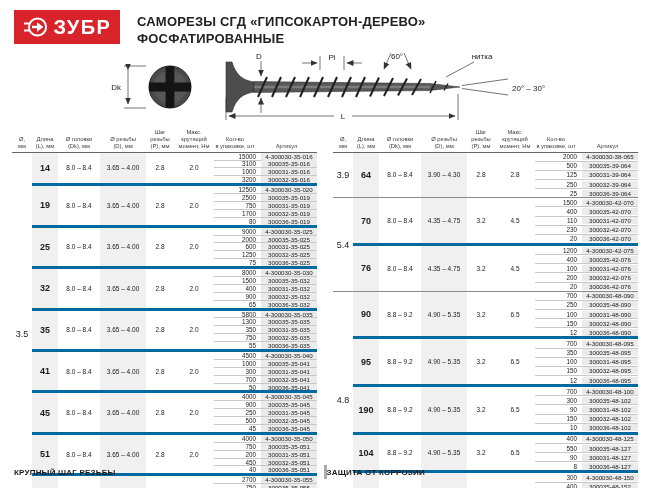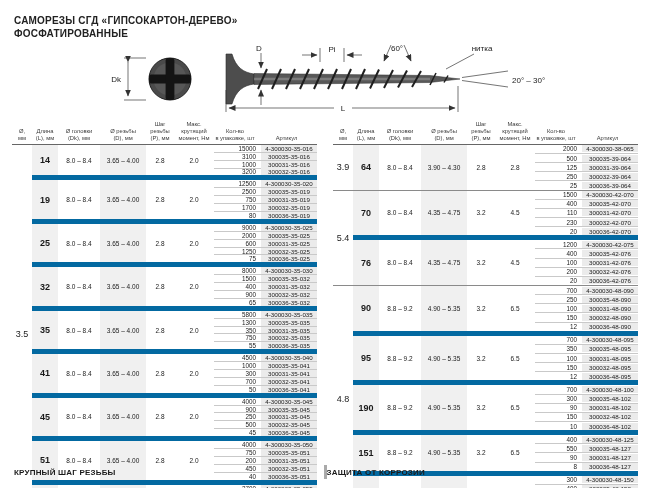--- a/index.html
+++ b/index.html
@@ -6,21 +6,21 @@
   body{
     width:650px;height:488px;position:relative;overflow:hidden;
     background:#ffffff;color:#1a1a1a;
     font-family:"Liberation Sans", sans-serif;
     -webkit-font-smoothing:antialiased;
   }
   
   .page-header{display:flex;align-items:flex-start;padding:10px 0 0 14px}
   .logo{width:106px;height:34px;display:flex;align-items:center;justify-content:center;gap:5px}
   .logo-text{color:#fff;font-weight:bold;font-size:20px;letter-spacing:1.5px;transform:scaleY(1.05)}
-  .title{padding-top:4px;font-weight:bold;font-size:10px;line-height:1.3;letter-spacing:.2px;color:#222}
+  .title{margin-left:17px;padding-top:4px;font-weight:bold;font-size:13px;line-height:1.3;letter-spacing:.2px;color:#222}
   
   .diagram{display:block;margin-top:2px}
   .dim{stroke:#3a3a3a;stroke-width:.7;fill:none}
   .dimtxt{font-size:8px;fill:#222;font-family:"Liberation Sans",sans-serif}
   
   .tables{display:flex;gap:16px;padding:4px 12px 0}
   .tbl{flex:1;border-bottom:1px solid #8a8a8a}
   .thead{display:flex;align-items:flex-end;border-bottom:1px solid #666;padding:1px 0 2px;
          font-size:5.8px;color:#3d3d3d;text-align:center}
   .hc{white-space:pre-line;line-height:1.2}
@@ -29,37 +29,47 @@
   .section + .section{border-top:1px solid #8a8a8a}
   .c{display:flex;align-items:center;justify-content:center;font-size:6.5px}
   .dia{width:20px;font-size:9px;font-weight:normal}
   .len{width:26px;font-size:9px;font-weight:bold;background:#f0f0f0}
   .dk{width:42px}
   .d{width:46px;background:#f0f0f0}
   .p{width:28px}
   .tq{width:40px}
   .sec-groups{flex:1;display:flex;flex-direction:column}
   .group{display:flex}
-  .group + .group{border-top:5px solid #0369a1}
+  .group + .group{border-top:3px solid #0369a1}
   .packs{flex:1;display:flex;flex-direction:column}
   .pack{display:flex;align-items:center}
   .pack + .pack{border-top:1px solid #c9c9c9}
   [data-table="0"] .pack{height:6.9px}
   [data-table="1"] .pack{height:8.15px}
   .qty{width:42px;text-align:right;padding-right:5px;font-size:6.3px}
   .sku{flex:1;text-align:center;background:#ebebeb;font-size:6.2px}
   
   .footer{position:absolute;left:0;right:0;bottom:6px;height:20px;display:flex;align-items:center;padding:0 14px}
   .fitem{flex:1;text-align:left;font-weight:bold;font-size:8px;letter-spacing:.2px;color:#1a1a1a}
   .fdiv{width:1px;height:14px;background:#aaa}
 </style>
 </head>
 <body>
 
 <div class="page-header">
+  <div class="logo" style="background:#d8232a">
+    <svg width="26" height="26" viewBox="0 0 26 26">
+      <line x1="1" y1="9.5" x2="7" y2="9.5" stroke="#fff" stroke-width="2"></line>
+      <line x1="1" y1="16.5" x2="7" y2="16.5" stroke="#fff" stroke-width="2"></line>
+      <circle cx="14.5" cy="13" r="8.6" fill="none" stroke="#fff" stroke-width="2"></circle>
+      <line x1="9" y1="13" x2="15" y2="13" stroke="#fff" stroke-width="2.4"></line>
+      <polygon points="14,8.2 20.5,13 14,17.8" fill="#fff"></polygon>
+    </svg>
+    <span class="logo-text">ЗУБР</span>
+  </div>
   <div class="title">
     <div>САМОРЕЗЫ СГД «ГИПСОКАРТОН-ДЕРЕВО»</div>
     <div>ФОСФАТИРОВАННЫЕ</div>
   </div>
 </div>
 
 <svg class="diagram" width="650" height="74" viewBox="0 0 650 74">
   <defs>
     <marker id="ah" markerWidth="8" markerHeight="8" refX="6.5" refY="3" orient="auto" markerUnits="userSpaceOnUse">
       <path d="M0,0 L7,3 L0,6 Z" fill="#333"></path>
@@ -625,21 +635,21 @@
                   <div class="qty">150</div>
                   <div class="sku">300032-48-102</div>
                 </div>
                 <div class="pack">
                   <div class="qty">10</div>
                   <div class="sku">300036-48-102</div>
                 </div>
               </div>
             </div>
             <div class="group">
-              <div class="c len">151</div>
+              <div class="c len">104</div>
               <div class="c dk">8.8 – 9.2</div>
               <div class="c d">4.90 – 5.35</div>
               <div class="c p">3.2</div>
               <div class="c tq">6.5</div>
               <div class="packs">
                 <div class="pack">
                   <div class="qty">400</div>
                   <div class="sku">4-300030-48-125</div>
                 </div>
                 <div class="pack">

